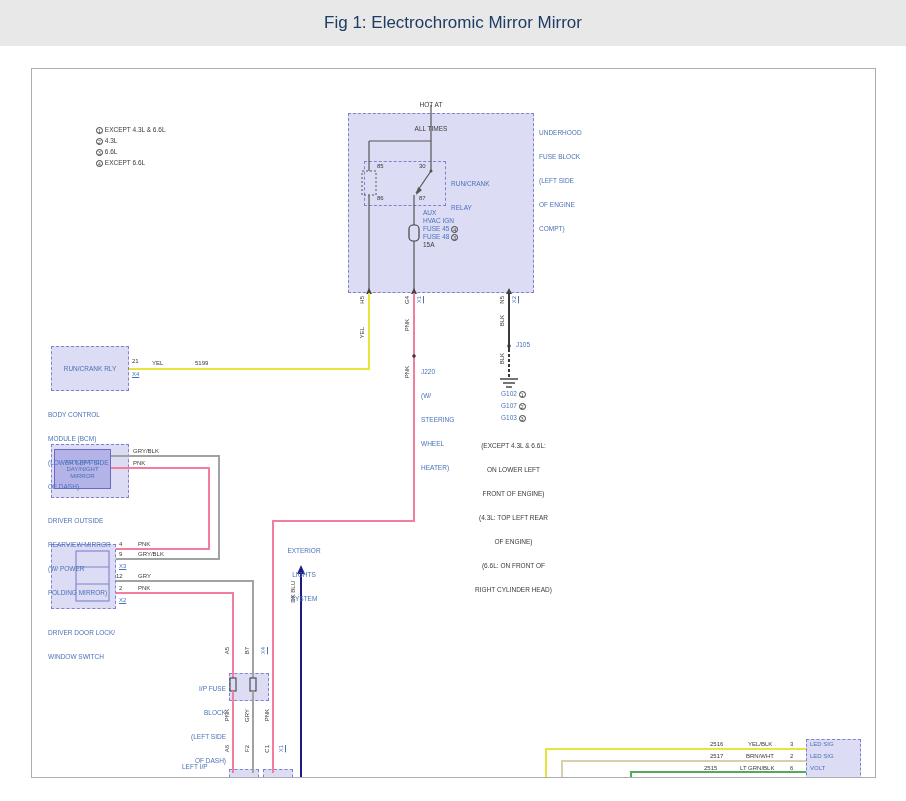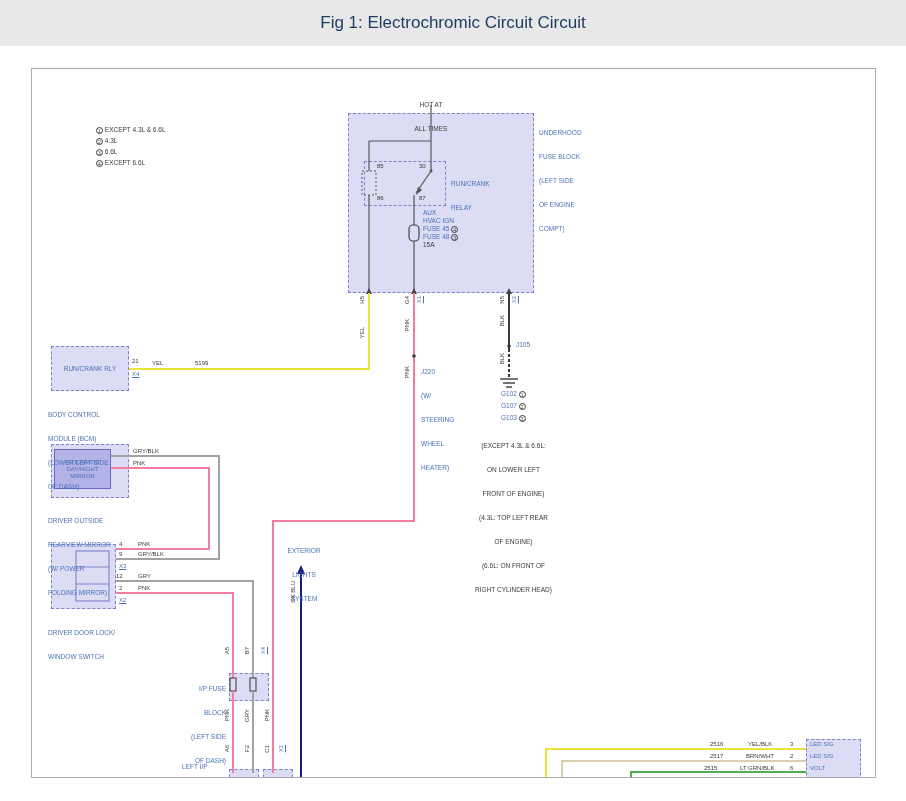--- a/index.html
+++ b/index.html
@@ -25,21 +25,21 @@
   .center { text-align:center; }
   .right { text-align:right; }
   .flexc { display:flex; align-items:center; justify-content:center; text-align:center; }
 </style>
 </head>
 <body>
 
 <div class="page">
 
   <div class="header">
-    <div class="title">Fig 1: Electrochromic Circuit Circuit</div>
+    <div class="title">Fig 1: Electrochromic Mirror Mirror</div>
   </div>
 
   <div class="diagram">
 
     <div class="box" style="left:316px;top:44px;width:186px;height:180px;"></div>
     <div class="box nofill" style="left:332px;top:92px;width:82px;height:45px;"></div>
     <div class="box flexc" style="left:19px;top:277px;width:78px;height:45px;">
       <span class="blue" style="font-size:6.5px;">RUN/CRANK RLY</span>
     </div>
     <div class="box" style="left:19px;top:375px;width:78px;height:54px;"></div>

